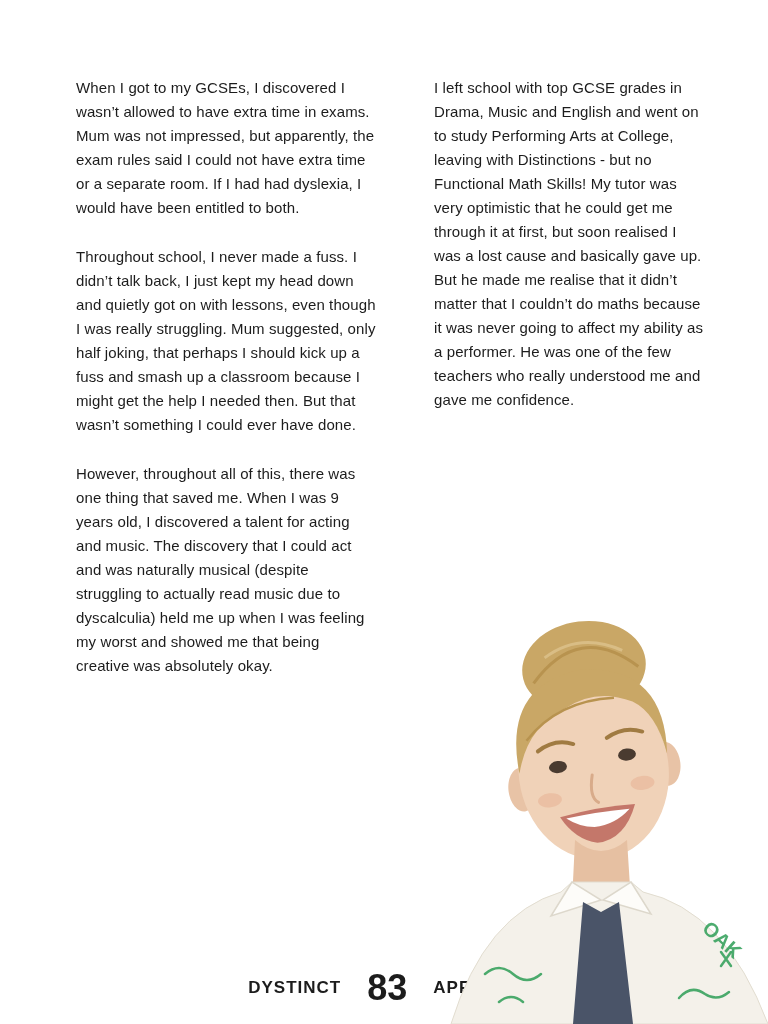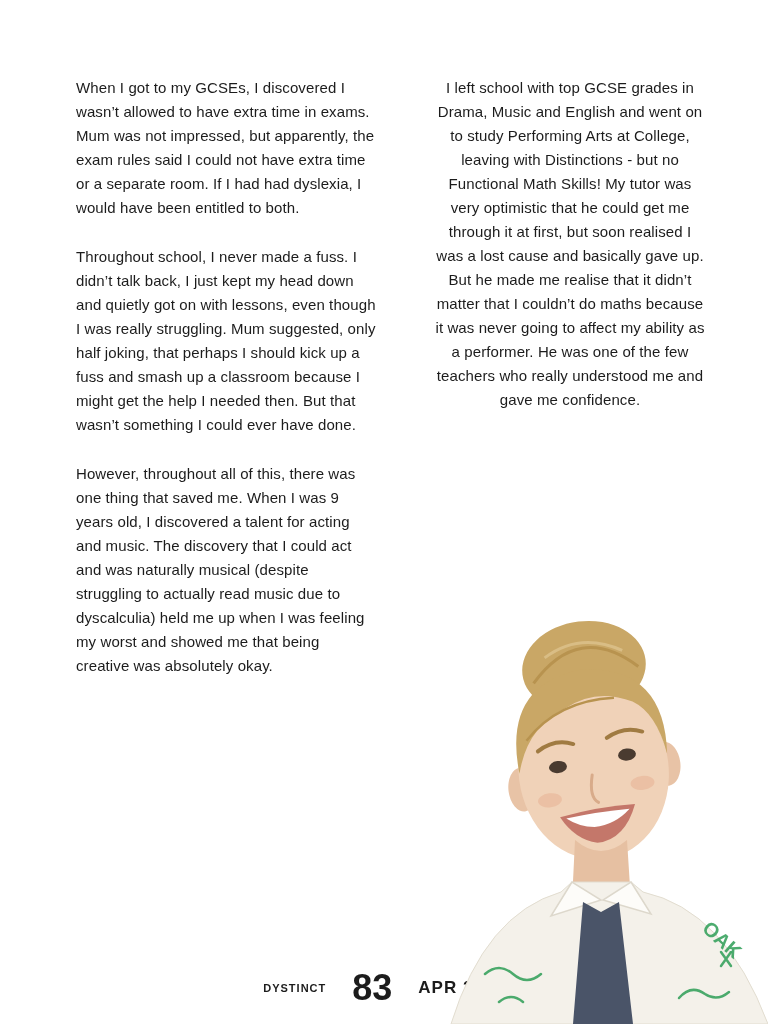--- a/index.html
+++ b/index.html
@@ -8,31 +8,31 @@
     background:#ffffff;
     font-family:"Liberation Sans", sans-serif;
     color:#1c1c1c;
     position:relative;
     overflow:hidden;
   }
   .page{position:absolute;inset:0;background:#ffffff;}
   .col{position:absolute;top:76px;font-size:15px;line-height:24px;font-weight:500;letter-spacing:.1px;}
   .col p{margin:0 0 25px 0;}
   .col-left{left:76px;width:300px;}
-  .col-right{left:434px;width:272px;text-align:center;}
+  .col-right{left:434px;width:272px;}
   .photo{
     position:absolute;right:0;bottom:0;width:335px;height:412px;
     z-index:2;pointer-events:none;
   }
   .footer{
     position:absolute;left:0;right:0;top:968px;height:40px;
     display:flex;align-items:center;justify-content:center;
     gap:26px;z-index:1;
   }
-  .footer .mag{font-size:11px;font-weight:700;letter-spacing:1px;}
+  .footer .mag{font-size:17px;font-weight:700;letter-spacing:1px;}
   .footer .pagenum{font-size:36px;font-weight:800;}
   .footer .issue{font-size:17px;font-weight:700;letter-spacing:1px;}
 </style>
 </head>
 <body>
 
 <div class="page">
 
   <div class="col col-left">
     <p>When I got to my GCSEs, I discovered I wasn’t allowed to have extra time in exams. Mum was not impressed, but apparently, the exam rules said I could not have extra time or a separate room. If I had had dyslexia, I would have been entitled to both.</p>

